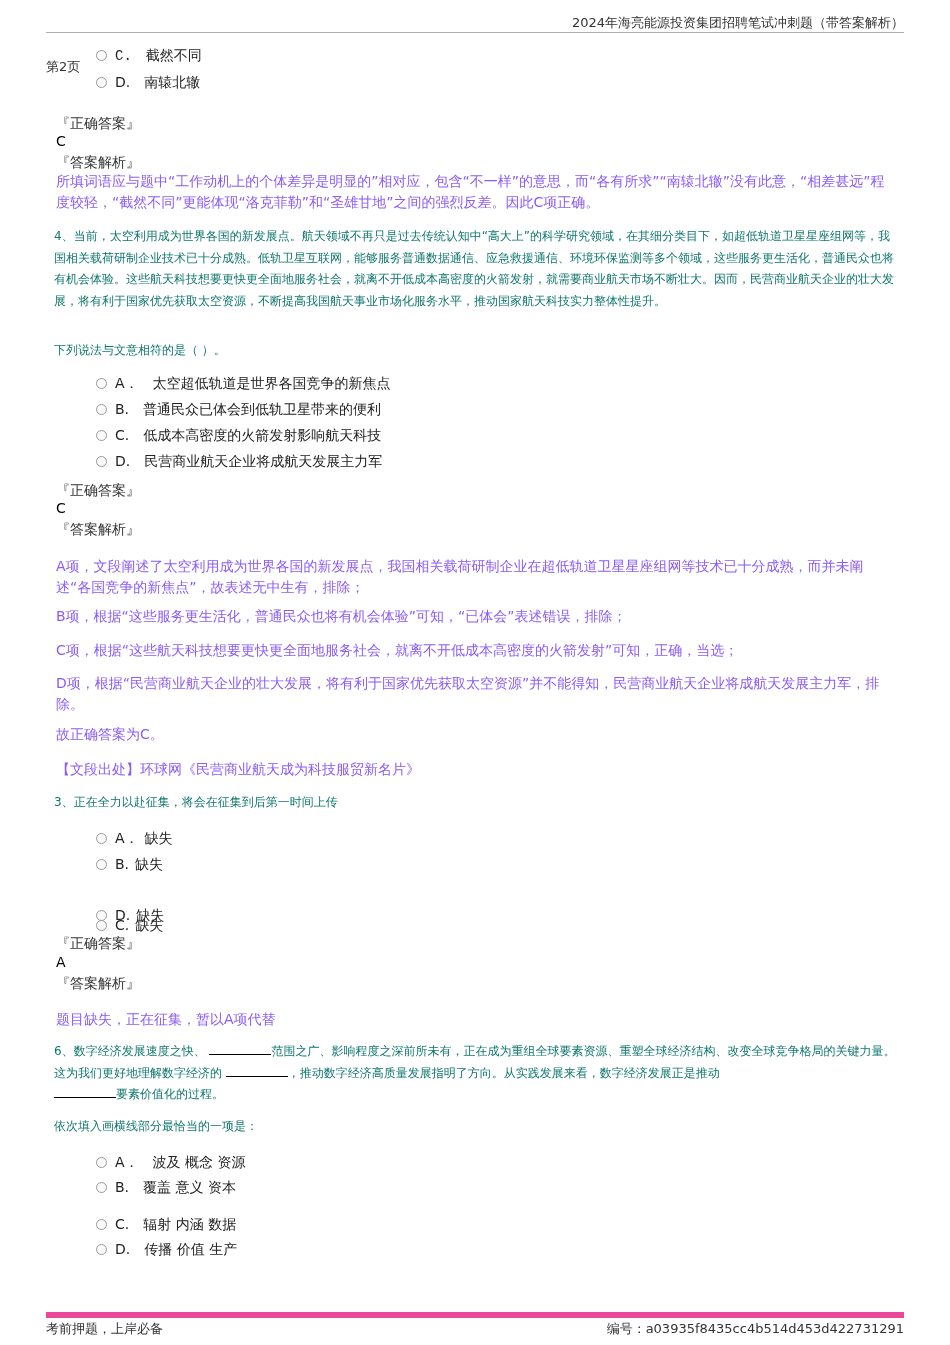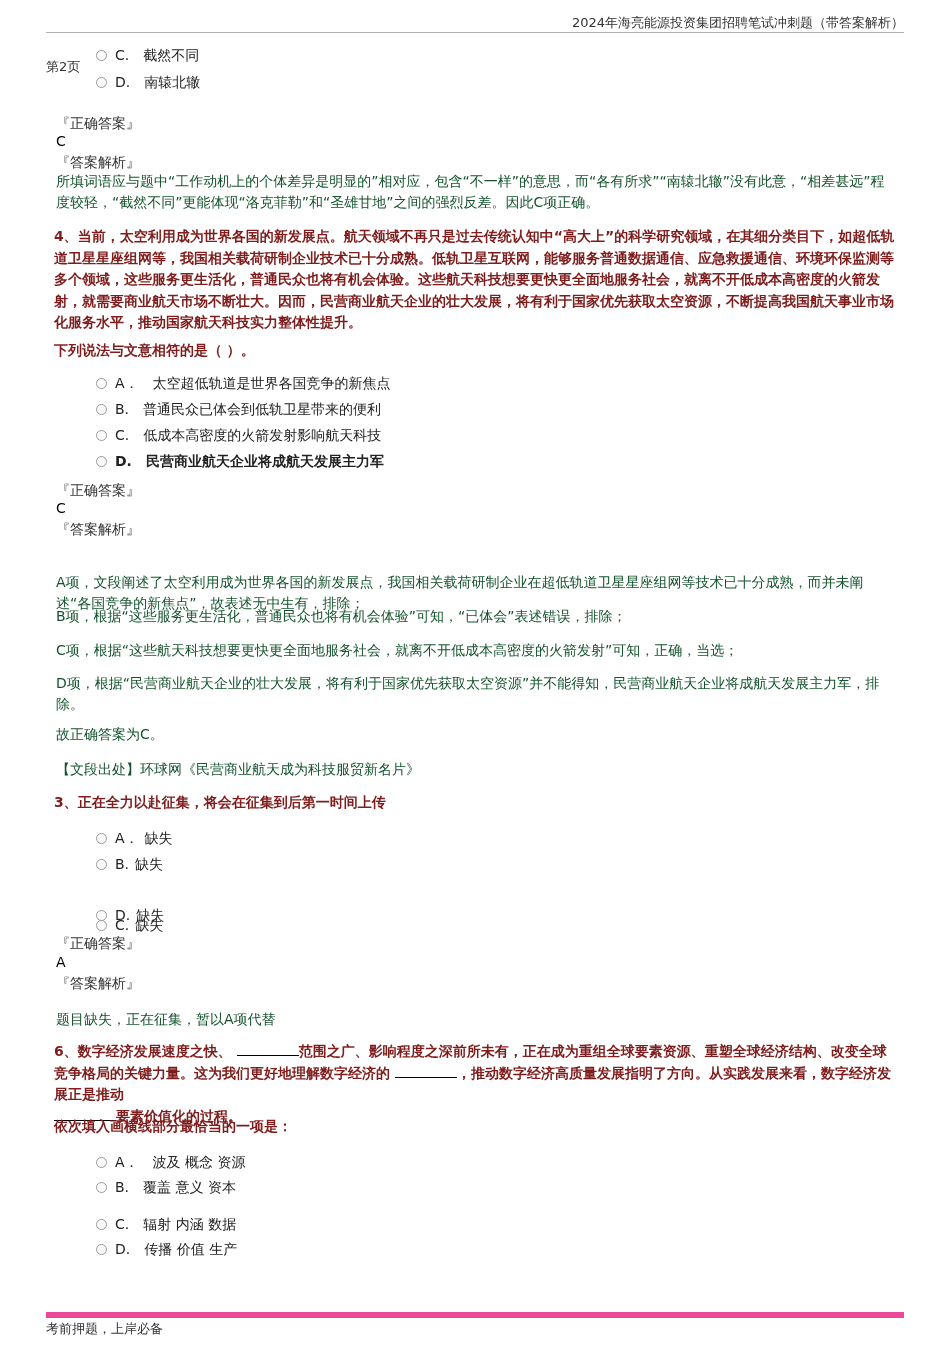--- a/index.html
+++ b/index.html
@@ -13,33 +13,33 @@
          border-top: 6px solid #ec4899; font-size: 13px; color: #333; }
   .ftr .l { position: absolute; left: 0; top: 2px; }
   .ftr .r { position: absolute; right: 0; top: 2px; }
   .opt { position: absolute; left: 96px; font-size: 14px; color: #222; white-space: nowrap; }
   .radio { display: inline-block; width: 9px; height: 9px; border: 1px solid #9a9a9a;
            border-radius: 50%; margin-right: 8px; vertical-align: -1px; background: #fafafa; }
   .opt .lbl { display: inline-block; }
   .opt .txt { display: inline-block; margin-left: 14px; }
   .tag { position: absolute; left: 56px; font-size: 14px; color: #333; }
   .ans { position: absolute; left: 56px; font-size: 14px; color: #000; }
-  .para { position: absolute; left: 56px; width: 840px; font-size: 14px; line-height: 21px; color: #14532d; }
-  .qtext { position: absolute; left: 54px; width: 845px; font-size: 14px; line-height: 21.5px; color: #7f1d1d; font-weight: bold; }
+  .para { position: absolute; left: 56px; width: 840px; font-size: 14px; line-height: 21px; color: #8b5cf6; }
+  .qtext { position: absolute; left: 54px; width: 845px; font-size: 12px; line-height: 21.5px; color: #0f766e; }
   .blank { display: inline-block; width: 62px; border-bottom: 1px solid #000; height: 12px; }
 </style>
 </head>
 <body>
 
 <div class="hdr">
   <span class="l">第2页</span>
   <span class="r">2024年海亮能源投资集团招聘笔试冲刺题（带答案解析）</span>
 </div>
 
-<div class="opt" style="top:47px;">
+<div class="opt" style="top:47px;font-family:Liberation Mono, monospace;">
   <span class="radio"></span><span class="lbl">C.</span><span class="txt">截然不同</span>
 </div>
 <div class="opt" style="top:74px;">
   <span class="radio"></span><span class="lbl">D.</span><span class="txt">南辕北辙</span>
 </div>
 <div class="tag" style="top:115px;">『正确答案』</div>
 <div class="ans" style="top:133px;">C</div>
 <div class="tag" style="top:154px;">『答案解析』</div>
 <div class="para" style="top:171px;">所填词语应与题中“工作动机上的个体差异是明显的”相对应，包含“不一样”的意思，而“各有所求”“南辕北辙”没有此意，“相差甚远”程度较轻，“截然不同”更能体现“洛克菲勒”和“圣雄甘地”之间的强烈反差。因此C项正确。</div>
 
@@ -48,29 +48,29 @@
 
 <div class="opt" style="top:375px;">
   <span class="radio"></span><span class="lbl">A．</span><span class="txt">太空超低轨道是世界各国竞争的新焦点</span>
 </div>
 <div class="opt" style="top:401px;">
   <span class="radio"></span><span class="lbl">B.</span><span class="txt">普通民众已体会到低轨卫星带来的便利</span>
 </div>
 <div class="opt" style="top:427px;">
   <span class="radio"></span><span class="lbl">C.</span><span class="txt">低成本高密度的火箭发射影响航天科技</span>
 </div>
-<div class="opt" style="top:453px;font-weight:bold;">
+<div class="opt" style="top:453px;">
   <span class="radio"></span><span class="lbl">D.</span><span class="txt">民营商业航天企业将成航天发展主力军</span>
 </div>
 
 <div class="tag" style="top:482px;">『正确答案』</div>
 <div class="ans" style="top:500px;">C</div>
 <div class="tag" style="top:521px;">『答案解析』</div>
 
-<div class="para" style="top:572px;">A项，文段阐述了太空利用成为世界各国的新发展点，我国相关载荷研制企业在超低轨道卫星星座组网等技术已十分成熟，而并未阐述“各国竞争的新焦点”，故表述无中生有，排除；</div>
+<div class="para" style="top:556px;">A项，文段阐述了太空利用成为世界各国的新发展点，我国相关载荷研制企业在超低轨道卫星星座组网等技术已十分成熟，而并未阐述“各国竞争的新焦点”，故表述无中生有，排除；</div>
 <div class="para" style="top:606px;">B项，根据“这些服务更生活化，普通民众也将有机会体验”可知，“已体会”表述错误，排除；</div>
 <div class="para" style="top:640px;">C项，根据“这些航天科技想要更快更全面地服务社会，就离不开低成本高密度的火箭发射”可知，正确，当选；</div>
 <div class="para" style="top:673px;">D项，根据“民营商业航天企业的壮大发展，将有利于国家优先获取太空资源”并不能得知，民营商业航天企业将成航天发展主力军，排除。</div>
 <div class="para" style="top:724px;">故正确答案为C。</div>
 <div class="para" style="top:759px;">【文段出处】环球网《民营商业航天成为科技服贸新名片》</div>
 
 <div class="qtext" style="top:792px;">3、正在全力以赴征集，将会在征集到后第一时间上传</div>
 <div class="opt" style="top:830px;">
   <span class="radio"></span><span class="lbl">A．</span><span class="txt" style="margin-left:6px">缺失</span>
 </div>
@@ -99,13 +99,14 @@
 </div>
 <div class="opt" style="top:1216px;">
   <span class="radio"></span><span class="lbl">C.</span><span class="txt">辐射 内涵 数据</span>
 </div>
 <div class="opt" style="top:1241px;">
   <span class="radio"></span><span class="lbl">D.</span><span class="txt">传播 价值 生产</span>
 </div>
 
 <div class="ftr">
   <span class="l">考前押题，上岸必备</span>
+  <span class="r">编号：a03935f8435cc4b514d453d422731291</span>
 </div>
 
 </body></html>

